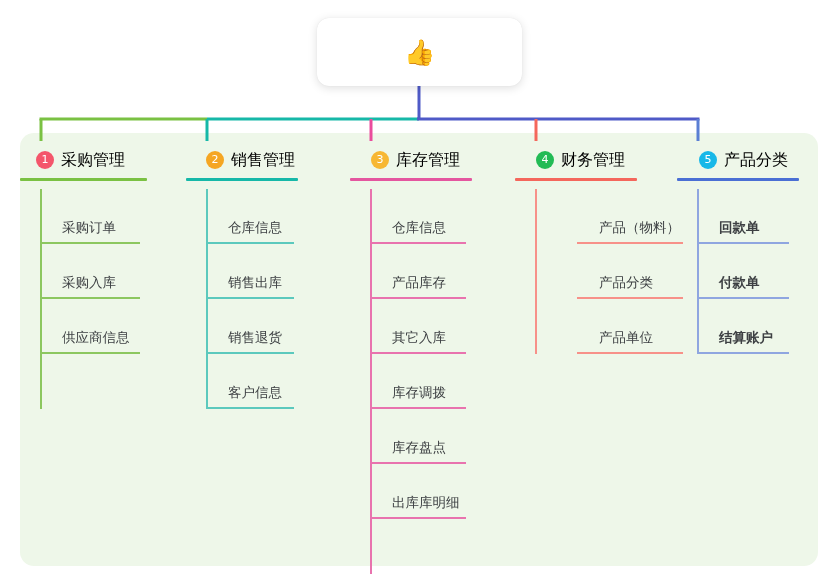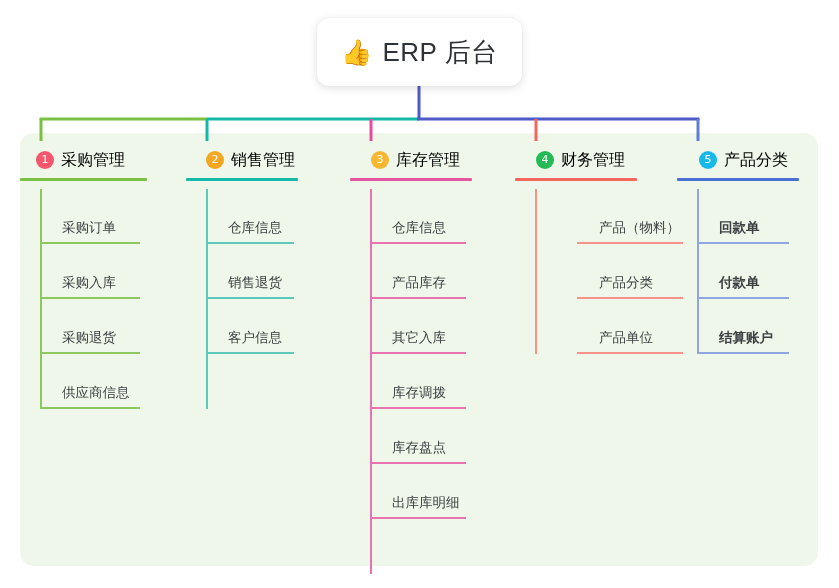--- a/index.html
+++ b/index.html
@@ -130,21 +130,20 @@
     height: 2px;
   }
 </style>
 </head>
 <body>
 
 <div id="panel"></div>
 
 <div id="root-card">
   <span class="thumb">👍</span>
-  <span class="root-title">ERP 后台</span>
 </div>
 
 <svg id="connectors" viewBox="0 0 839 588" width="839" height="588">
     <line x1="39.5" y1="119" x2="207" y2="119" stroke="#7ac143" stroke-width="3"></line>
     <line x1="207" y1="119" x2="419" y2="119" stroke="#16b8a8" stroke-width="3"></line>
     <line x1="417" y1="119" x2="699.5" y2="119" stroke="#4f5ac7" stroke-width="3"></line>
     <line x1="419" y1="86" x2="419" y2="119" stroke="#4f5ac7" stroke-width="3"></line>
     <line x1="41" y1="119" x2="41" y2="141" stroke="#7ac143" stroke-width="3"></line>
     <line x1="207" y1="119" x2="207" y2="141" stroke="#16b8a8" stroke-width="3"></line>
     <line x1="371" y1="119" x2="371" y2="141" stroke="#ea4c9d" stroke-width="3"></line>
@@ -163,42 +162,42 @@
         <div class="spine" style="background: rgb(140, 199, 95); height: 220px;"></div>
         <div class="leaf">
           <span class="leaf-label">采购订单</span>
           <div class="leaf-rule" style="background: rgb(140, 199, 95); width: 100px;"></div>
         </div>
         <div class="leaf">
           <span class="leaf-label">采购入库</span>
           <div class="leaf-rule" style="background: rgb(140, 199, 95); width: 100px;"></div>
         </div>
         <div class="leaf">
-          <span class="leaf-label">采购退货</span>
-          <div class="leaf-rule" style="background: rgb(140, 199, 95); width: 100px;"></div>
-        </div>
-        <div class="leaf">
           <span class="leaf-label">供应商信息</span>
           <div class="leaf-rule" style="background: rgb(140, 199, 95); width: 100px;"></div>
         </div>
       </div>
     </div>
     <div class="column" style="left: 190px; top: 147px; width: 150px;">
       <div class="col-head">
         <span class="badge" style="background: rgb(245, 166, 35);">2</span>
         <span class="col-title">销售管理</span>
       </div>
       <div class="col-rule" style="background: rgb(22, 184, 168); width: 112px; margin-left: -4px;"></div>
       <div class="leaves" style="margin-left: 16px; margin-top: 8px;">
         <div class="spine" style="background: rgb(92, 201, 189); height: 220px;"></div>
         <div class="leaf">
           <span class="leaf-label">仓库信息</span>
           <div class="leaf-rule" style="background: rgb(92, 201, 189); width: 88px;"></div>
         </div>
         <div class="leaf">
+          <span class="leaf-label">销售出库</span>
+          <div class="leaf-rule" style="background: rgb(92, 201, 189); width: 88px;"></div>
+        </div>
+        <div class="leaf">
           <span class="leaf-label">销售退货</span>
           <div class="leaf-rule" style="background: rgb(92, 201, 189); width: 88px;"></div>
         </div>
         <div class="leaf">
           <span class="leaf-label">客户信息</span>
           <div class="leaf-rule" style="background: rgb(92, 201, 189); width: 88px;"></div>
         </div>
       </div>
     </div>
     <div class="column" style="left: 355px; top: 147px; width: 160px;">

